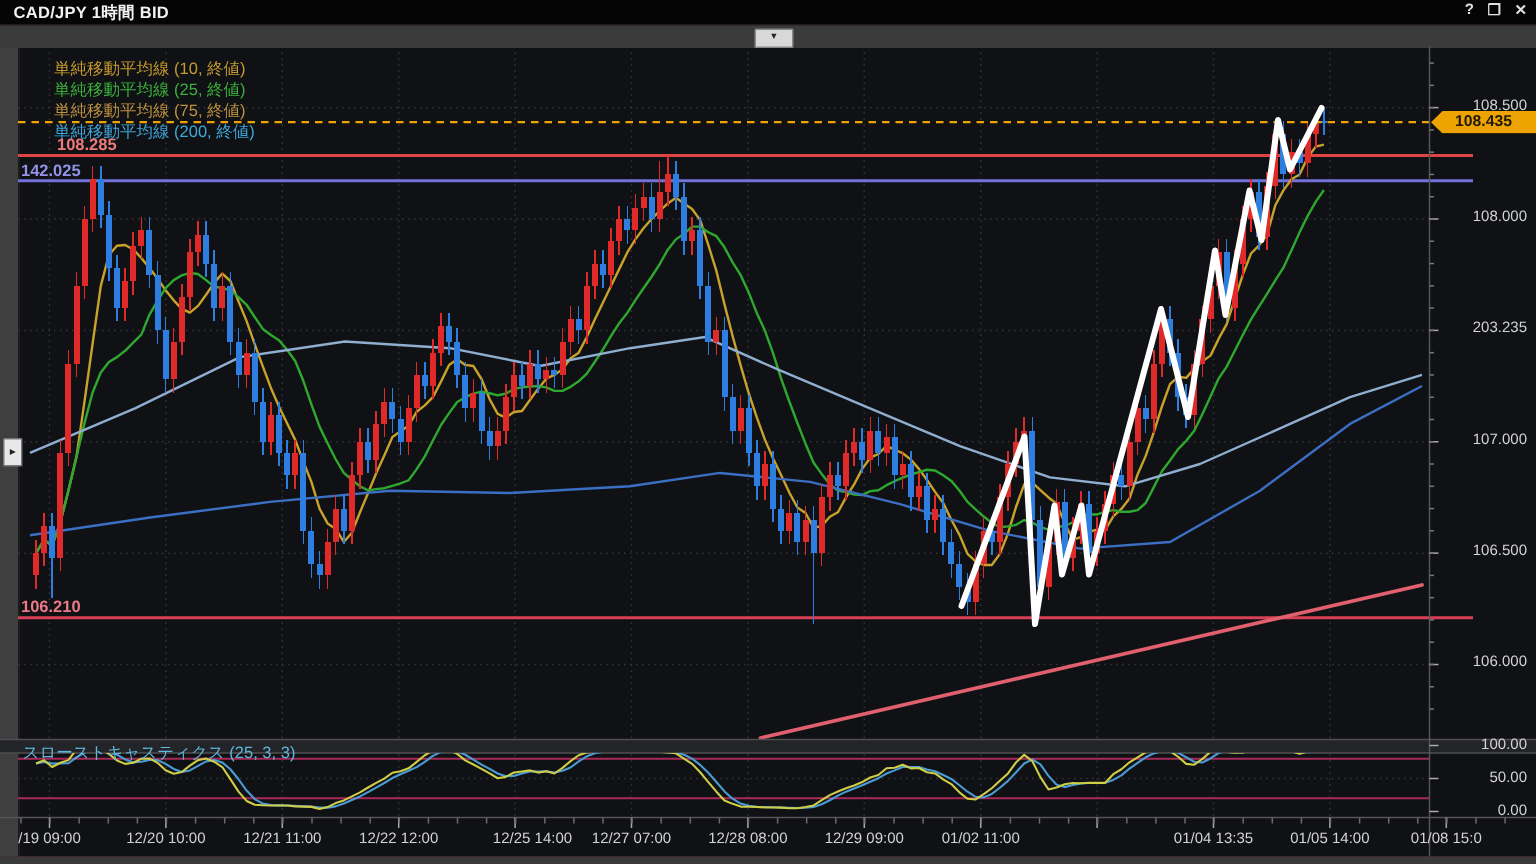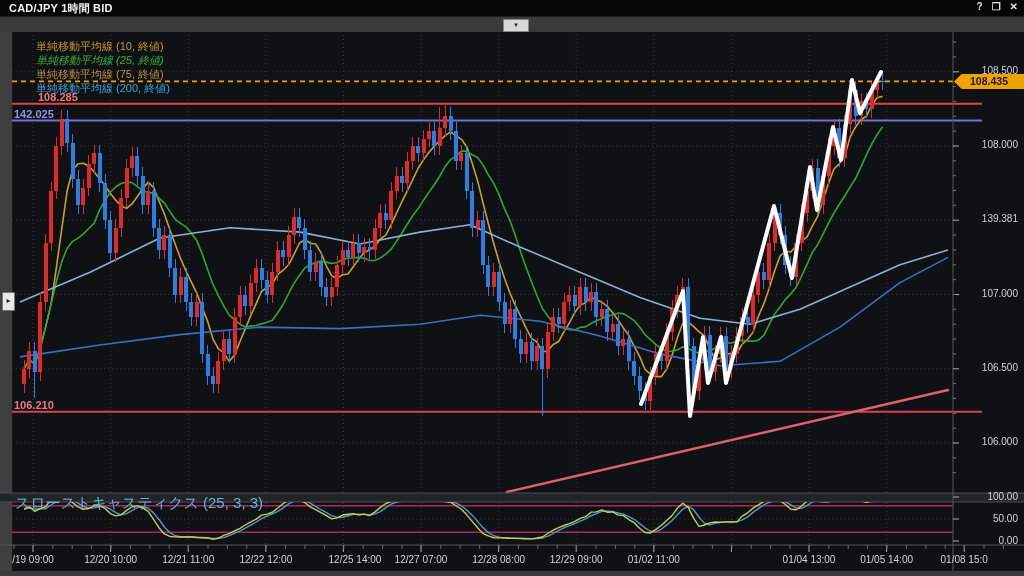--- a/index.html
+++ b/index.html
@@ -20,21 +20,21 @@
   #bottomstrip{position:absolute;left:0;top:571px;width:1024px;height:5px;background:#3a3a3a;}
   svg#chart{position:absolute;left:0;top:0;z-index:2;}
   .ovl{position:absolute;z-index:4;font-size:11px;white-space:nowrap;margin-left:22px;}
   #legend{left:14px;top:39px;line-height:14px;}
   .lg{font-size:11px;}
   .axlbl{position:absolute;z-index:4;font-size:10px;color:#d4d4d4;white-space:nowrap;}
   #badge{position:absolute;left:954px;top:74px;width:70px;height:15px;background:#eda400;z-index:5;
          clip-path:polygon(0 50%,11% 0,100% 0,100% 100%,11% 100%);
          color:#20180a;font-size:10.5px;font-weight:bold;line-height:15px;padding-left:0;text-align:center;}
   .plab{position:absolute;z-index:4;font-size:11px;font-weight:bold;}
-  #stochlabel{position:absolute;left:15px;top:494px;z-index:4;font-size:15px;}
+  #stochlabel{position:absolute;left:15px;top:494px;z-index:4;font-size:11px;}
 </style>
 </head>
 <body>
 
 <div id="win">
 
   <div id="titlebar">
     <span id="title">CAD/JPY 1時間 BID</span>
   </div>
   <div id="wincontrols">
@@ -526,49 +526,49 @@
       <line x1="964.5999999999992" y1="545" x2="964.5999999999992" y2="549" stroke="#6a6a6a" stroke-width="1"></line>
       <line x1="983.9999999999992" y1="545" x2="983.9999999999992" y2="549" stroke="#6a6a6a" stroke-width="1"></line>
       <line x1="1003.3999999999992" y1="545" x2="1003.3999999999992" y2="549" stroke="#6a6a6a" stroke-width="1"></line>
     </svg>
 
   <div id="leftstrip"></div>
   <div id="expand-btn">▸</div>
 
   <div id="legend" class="ovl">
       <div class="lg" style="color: rgb(198, 154, 46);">単純移動平均線 (10, 終値)</div>
-      <div class="lg" style="color: rgb(59, 177, 59); font-style: italic;">単純移動平均線 (25, 終値)</div>
+      <div class="lg" style="color: rgb(59, 177, 59);">単純移動平均線 (25, 終値)</div>
       <div class="lg" style="color: rgb(189, 145, 64);">単純移動平均線 (75, 終値)</div>
       <div class="lg" style="color: rgb(61, 166, 218);">単純移動平均線 (200, 終値)</div>
     </div>
 
   <div class="plab" style="left: 14px; top: 91px; color: rgb(236, 122, 122); margin-left: 24px;">108.285</div>
   <div class="plab" style="left: 14px; top: 108px; color: rgb(146, 146, 232);">142.025</div>
   <div class="plab" style="left: 14px; top: 399px; color: rgb(236, 122, 136);">106.210</div>
 
   <div id="badge">108.435</div>
 
   <div id="stochlabel" style="color: rgb(95, 183, 220);">スローストキャスティクス (25, 3, 3)</div>
 
   <div id="bottomstrip"></div>
 <div class="axlbl" style="left: 960px; top: 64.75px; width: 58px; text-align: right;">108.500</div>
     <div class="axlbl" style="left: 960px; top: 139px; width: 58px; text-align: right;">108.000</div>
-    <div class="axlbl" style="left: 960px; top: 213.25px; width: 58px; text-align: right;">139.381</div>
+    <div class="axlbl" style="left: 960px; top: 213.25px; width: 58px; text-align: right;">203.235</div>
     <div class="axlbl" style="left: 960px; top: 287.5px; width: 58px; text-align: right;">107.000</div>
     <div class="axlbl" style="left: 960px; top: 361.75px; width: 58px; text-align: right;">106.500</div>
     <div class="axlbl" style="left: 960px; top: 436px; width: 58px; text-align: right;">106.000</div>
     <div class="axlbl" style="left: 960px; top: 491px; width: 58px; text-align: right;">100.00</div>
     <div class="axlbl" style="left: 960px; top: 513px; width: 58px; text-align: right;">50.00</div>
     <div class="axlbl" style="left: 960px; top: 535px; width: 58px; text-align: right;">0.00</div>
     <div class="axlbl" style="left: -5px; top: 554px; width: 76px; text-align: center;">/19 09:00</div>
     <div class="axlbl" style="left: 72.6px; top: 554px; width: 76px; text-align: center;">12/20 10:00</div>
     <div class="axlbl" style="left: 150.2px; top: 554px; width: 76px; text-align: center;">12/21 11:00</div>
     <div class="axlbl" style="left: 227.8px; top: 554px; width: 76px; text-align: center;">12/22 12:00</div>
     <div class="axlbl" style="left: 305.4px; top: 554px; width: 76px; text-align: right;">12/25 14:00</div>
     <div class="axlbl" style="left: 383px; top: 554px; width: 76px; text-align: center;">12/27 07:00</div>
     <div class="axlbl" style="left: 460.6px; top: 554px; width: 76px; text-align: center;">12/28 08:00</div>
     <div class="axlbl" style="left: 538.2px; top: 554px; width: 76px; text-align: center;">12/29 09:00</div>
     <div class="axlbl" style="left: 615.8px; top: 554px; width: 76px; text-align: center;">01/02 11:00</div>
     <div class="axlbl" style="left: 693.4px; top: 554px; width: 76px; text-align: center; margin-top: 43px;">01/03 12:00</div>
-    <div class="axlbl" style="left: 771px; top: 554px; width: 76px; text-align: center;">01/04 13:00</div>
+    <div class="axlbl" style="left: 771px; top: 554px; width: 76px; text-align: center;">01/04 13:35</div>
     <div class="axlbl" style="left: 848.6px; top: 554px; width: 76px; text-align: center;">01/05 14:00</div>
     <div class="axlbl" style="left: 926.2px; top: 554px; width: 76px; text-align: center;">01/08 15:0</div>
   </div>
 
 </body></html>

